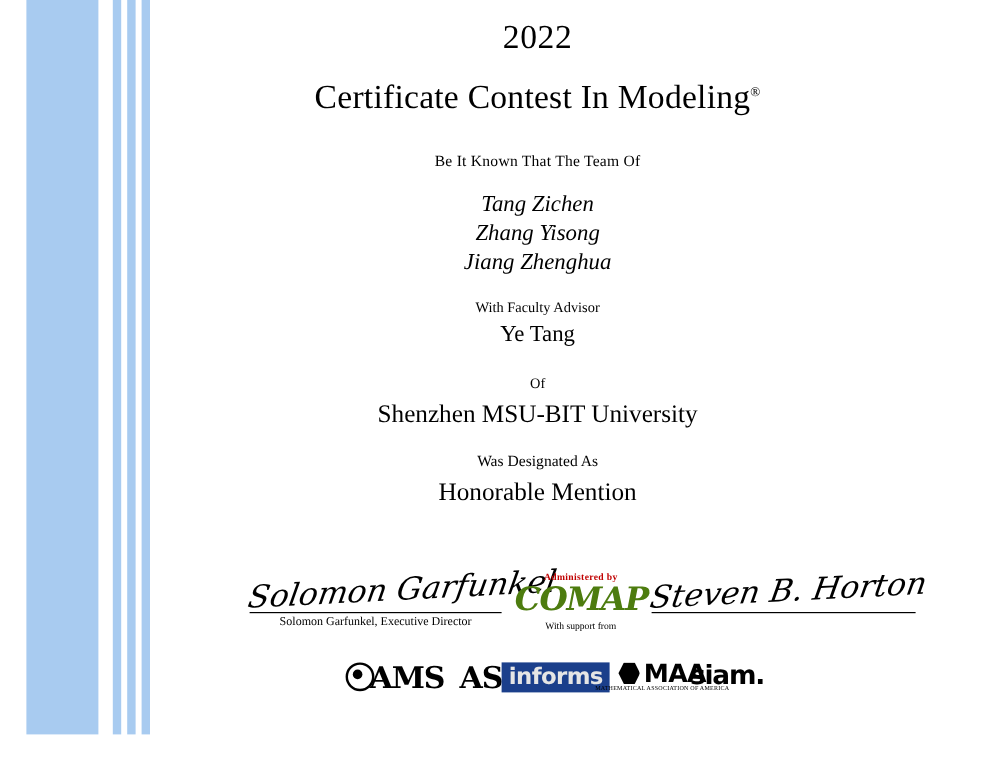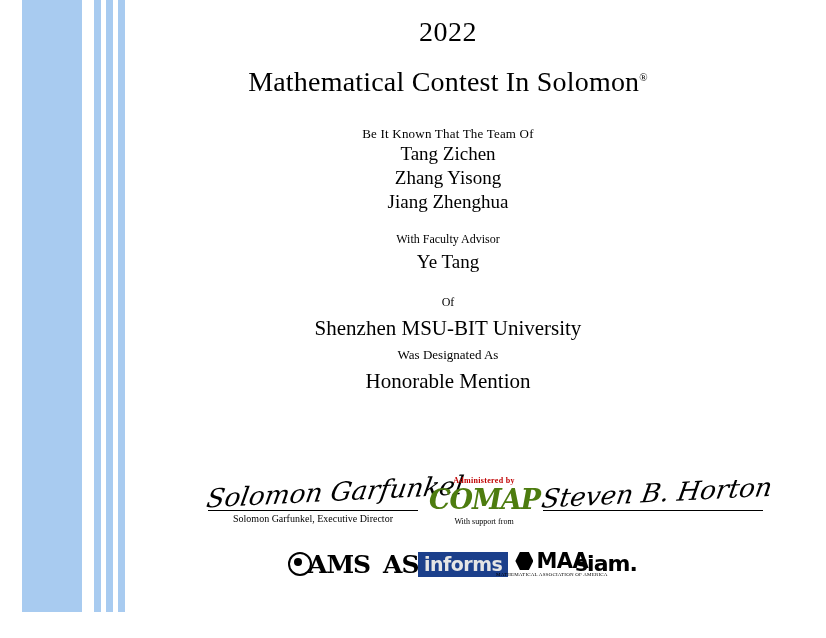--- a/index.html
+++ b/index.html
@@ -72,41 +72,42 @@
   .small-line {
     font-size: 13px;
     margin-top: 28px;
     letter-spacing: 0.2px;
   }
   .name-line {
     font-size: 19px;
     line-height: 24px;
   }
   .names {
-    margin-top: 0;
+    margin-top: 17px;
+    font-style: italic;
   }
   .label-advisor {
     font-size: 12px;
     margin-top: 18px;
   }
   .advisor-name {
     font-size: 19px;
     margin-top: 4px;
   }
   .label-of {
     font-size: 12px;
     margin-top: 22px;
   }
   .school {
     font-size: 21px;
     margin-top: 6px;
   }
   .label-designated {
     font-size: 13px;
-    margin-top: 6px;
+    margin-top: 18px;
   }
   .award {
     font-size: 21px;
     margin-top: 6px;
   }
 
   
   .signatures {
     position: absolute;
     left: 128px;
@@ -263,21 +264,21 @@
     <div class="bar bar-thin1"></div>
     <div class="bar bar-thin2"></div>
     <div class="bar bar-thin3"></div>
   </div>
 
   <div class="content">
 
     <div class="year">2022</div>
 
     <div class="contest-title">
-      <span>Mathematical Contest In Solomon</span><span class="reg">®</span>
+      <span>Certificate Contest In Modeling</span><span class="reg">®</span>
     </div>
 
 
     <div class="small-line">Be It Known That The Team Of</div>
 
     <div class="names">
       <div class="name-line">Tang Zichen</div>
       <div class="name-line">Zhang Yisong</div>
       <div class="name-line">Jiang Zhenghua</div>
     </div>

